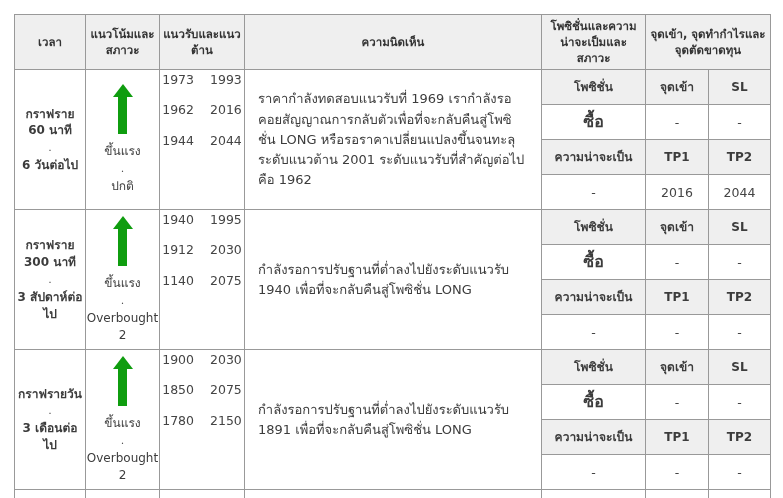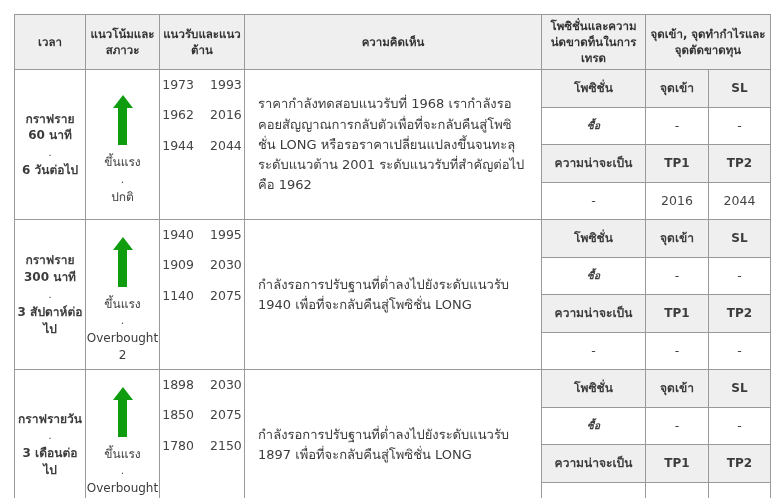--- a/index.html
+++ b/index.html
@@ -36,27 +36,27 @@
     font-weight: bold;
     font-size: 11.5px;
     line-height: 1.4;
     padding: 3px 2px;
     color: #333;
   }
   tr.head { height: 49px; }
   tr.r { height: 35px; }
   tr.partial { height: 24px; }
   td.shade { background: var(--header-bg); font-weight: bold; font-size: 12px; }
-  td.label-col { font-weight: bold; font-size: 10px; font-style: italic; }
+  td.label-col { font-weight: bold; font-size: 16px; }
   .time-cell { font-weight: bold; font-size: 12px; padding: 2px; border-radius: 23px; }
   .sep { font-size: 11px; line-height: 8px; color: #555; margin: 5px 0; font-weight: normal; }
   .trend-wrap {
     height: 138px;
     display: flex; flex-direction: column;
-    align-items: center; justify-content: center; margin-top: 11px;
+    align-items: center; justify-content: center;
   }
   .trend-label { font-size: 12px; }
   .arrow { display: flex; flex-direction: column; align-items: center; margin-bottom: 9px; }
   .arrow-head {
     width: 0; height: 0;
     border-left: 10px solid transparent;
     border-right: 10px solid transparent;
     border-bottom: 13px solid var(--accent-green);
   }
   .arrow-shaft { width: 9px; height: 37px; background: var(--accent-green); }
@@ -89,22 +89,22 @@
       <col style="width:104px">
       <col style="width:63px">
       <col style="width:62px">
   </colgroup>
 
   <tbody>
       <tr class="head">
     <th>เวลา</th>
     <th>แนวโน้มและสภาวะ</th>
     <th>แนวรับและแนวต้าน</th>
-    <th>ความคิดเห็น</th>
-    <th>โพซิชั่นและความน่ดขาดท็นในการเทรด</th>
+    <th>ความนิดเห็น</th>
+    <th>โพซิชั่นและความน่าจะเป็มและสภาวะ</th>
     <th colspan="2">จุดเข้า, จุดทำกำไรและจุดตัดขาดทุน</th>
   </tr>
 
   <tr class="r">
     <td class="time-cell" rowspan="4">
       <div>กราฟราย 60 นาที</div>
       <div class="sep">.</div>
       <div>6 วันต่อไป</div>
     </td>
     <td rowspan="4">
@@ -128,21 +128,21 @@
               <span>1962</span>
               <span>2016</span>
             </div>
         <div class="pair">
               <span>1944</span>
               <span>2044</span>
             </div>
       </div>
     </td>
     <td class="comment-cell" rowspan="4">
-      <div class="comment-text">ราคากำลังทดสอบแนวรับที่ 1968 เรากำลังรอคอยสัญญาณการกลับตัวเพื่อที่จะกลับคืนสู่โพซิชั่น LONG หรือรอราคาเปลี่ยนแปลงขึ้นจนทะลุระดับแนวต้าน 2001 ระดับแนวรับที่สำคัญต่อไปคือ 1962</div>
+      <div class="comment-text">ราคากำลังทดสอบแนวรับที่ 1969 เรากำลังรอคอยสัญญาณการกลับตัวเพื่อที่จะกลับคืนสู่โพซิชั่น LONG หรือรอราคาเปลี่ยนแปลงขึ้นจนทะลุระดับแนวต้าน 2001 ระดับแนวรับที่สำคัญต่อไปคือ 1962</div>
     </td>
     <td class="shade">โพซิชั่น</td>
     <td class="shade">จุดเข้า</td>
     <td class="shade">SL</td>
   </tr>
   <tr class="r">
     <td class="label-col">ซื้อ</td>
     <td class="value">-</td>
     <td class="value">-</td>
   </tr>
@@ -174,21 +174,21 @@
         <div class="trend-label">Overbought 2</div>
       </div>
     </td>
     <td rowspan="4">
       <div class="levels-wrap">
         <div class="pair">
               <span>1940</span>
               <span>1995</span>
             </div>
         <div class="pair">
-              <span>1909</span>
+              <span>1912</span>
               <span>2030</span>
             </div>
         <div class="pair">
               <span>1140</span>
               <span>2075</span>
             </div>
       </div>
     </td>
     <td class="comment-cell" rowspan="4">
       <div class="comment-text">กำลังรอการปรับฐานที่ต่ำลงไปยังระดับแนวรับ 1940 เพื่อที่จะกลับคืนสู่โพซิชั่น LONG</div>
@@ -226,35 +226,35 @@
               <div class="arrow-shaft"></div>
             </div>
         <div class="trend-label">ขึ้นแรง</div>
         <div class="sep">.</div>
         <div class="trend-label">Overbought 2</div>
       </div>
     </td>
     <td rowspan="4">
       <div class="levels-wrap">
         <div class="pair">
-              <span>1898</span>
+              <span>1900</span>
               <span>2030</span>
             </div>
         <div class="pair">
               <span>1850</span>
               <span>2075</span>
             </div>
         <div class="pair">
               <span>1780</span>
               <span>2150</span>
             </div>
       </div>
     </td>
     <td class="comment-cell" rowspan="4">
-      <div class="comment-text">กำลังรอการปรับฐานที่ต่ำลงไปยังระดับแนวรับ 1897 เพื่อที่จะกลับคืนสู่โพซิชั่น LONG</div>
+      <div class="comment-text">กำลังรอการปรับฐานที่ต่ำลงไปยังระดับแนวรับ 1891 เพื่อที่จะกลับคืนสู่โพซิชั่น LONG</div>
     </td>
     <td class="shade">โพซิชั่น</td>
     <td class="shade">จุดเข้า</td>
     <td class="shade">SL</td>
   </tr>
   <tr class="r">
     <td class="label-col">ซื้อ</td>
     <td class="value">-</td>
     <td class="value">-</td>
   </tr>

